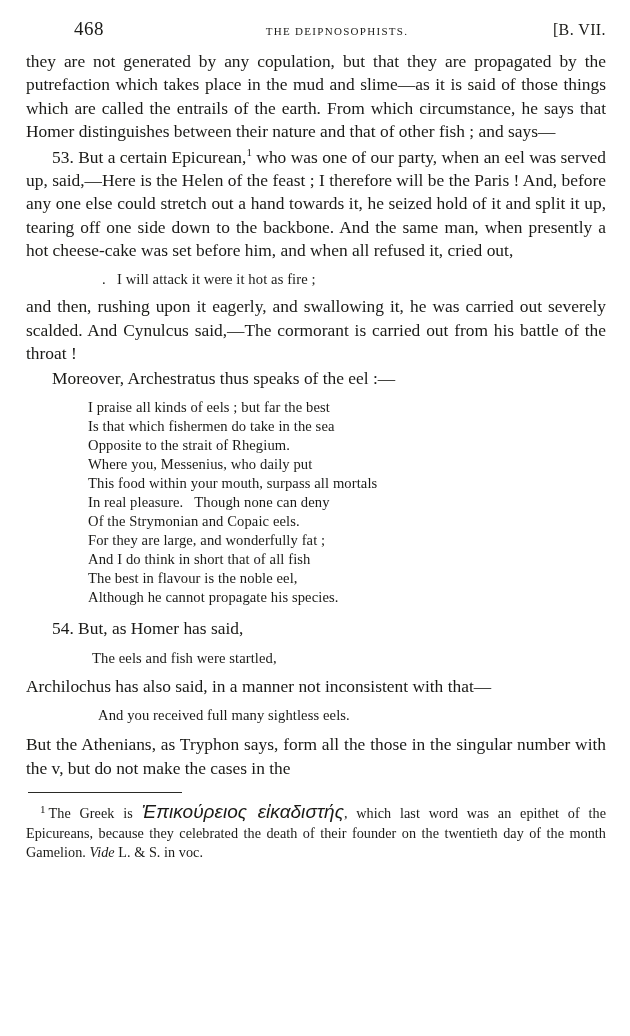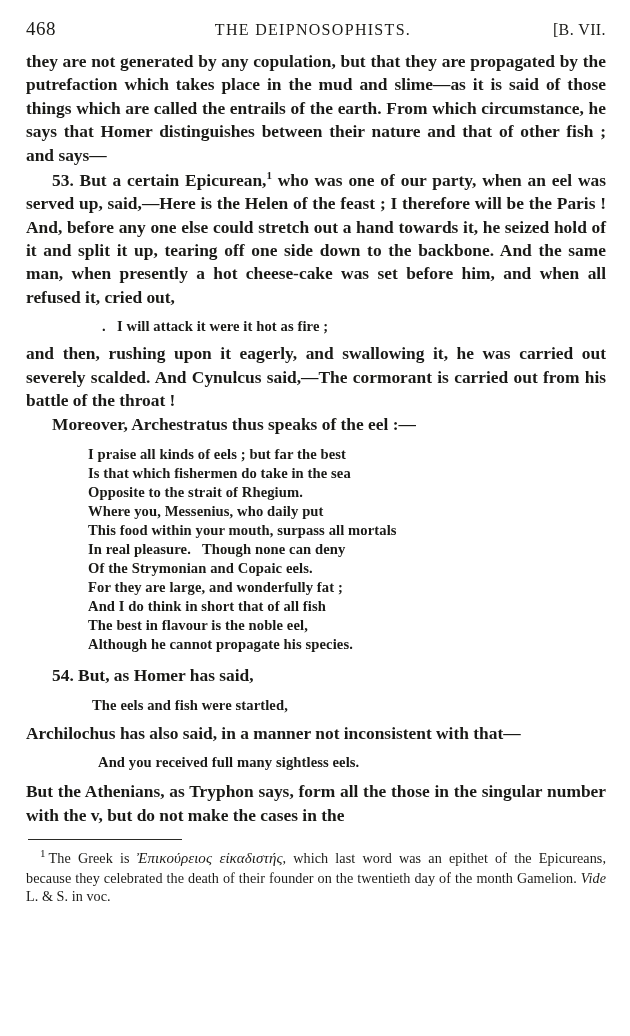--- a/index.html
+++ b/index.html
@@ -23,47 +23,47 @@
     padding: 18px 24px 10px 26px;
   }
   
   .runhead {
     display: flex;
     align-items: baseline;
     justify-content: space-between;
     font-size: 17px;
     letter-spacing: 0.2px;
     margin-bottom: 10px;
+    margin-left: 48px;
   }
   .runhead .folio {
     font-size: 19px;
     letter-spacing: 0.5px;
     width: 60px;
     text-align: left;
   }
   .runhead .title {
     flex: 1;
     text-align: center;
-    font-size: 16px;
+    font-size: 11px;
     letter-spacing: 1.3px;
   }
   .runhead .sig {
     width: 66px;
     text-align: right;
     font-size: 16px;
     letter-spacing: 0.4px;
   }
 
   
   .body {
     font-size: 17.4px;
     line-height: 1.345;
     text-align: justify;
     text-justify: inter-word;
-    font-weight: bold;
   }
   p.para {
     margin: 0 0 0 0;
     text-align: justify;
   }
   p.para.indent {
     text-indent: 26px;
   }
   p.para + p.para {
     margin-top: 1px;
@@ -111,23 +111,23 @@
     text-align: justify;
     letter-spacing: 0.05px;
   }
   .footnote .fn-mark {
     font-size: 11px;
     vertical-align: super;
     margin-right: 3px;
     margin-left: 14px;
   }
   .greek {
-    font-family: Liberation Serif, serif;
+    font-family: Liberation Sans, sans-serif;
     font-style: italic;
-    font-size: 15px;
+    font-size: 19px;
   }
   .ital { font-style: italic; }
   sup.fnref {
     font-size: 11px;
     vertical-align: super;
   }
 </style>
 </head>
 <body>
 

